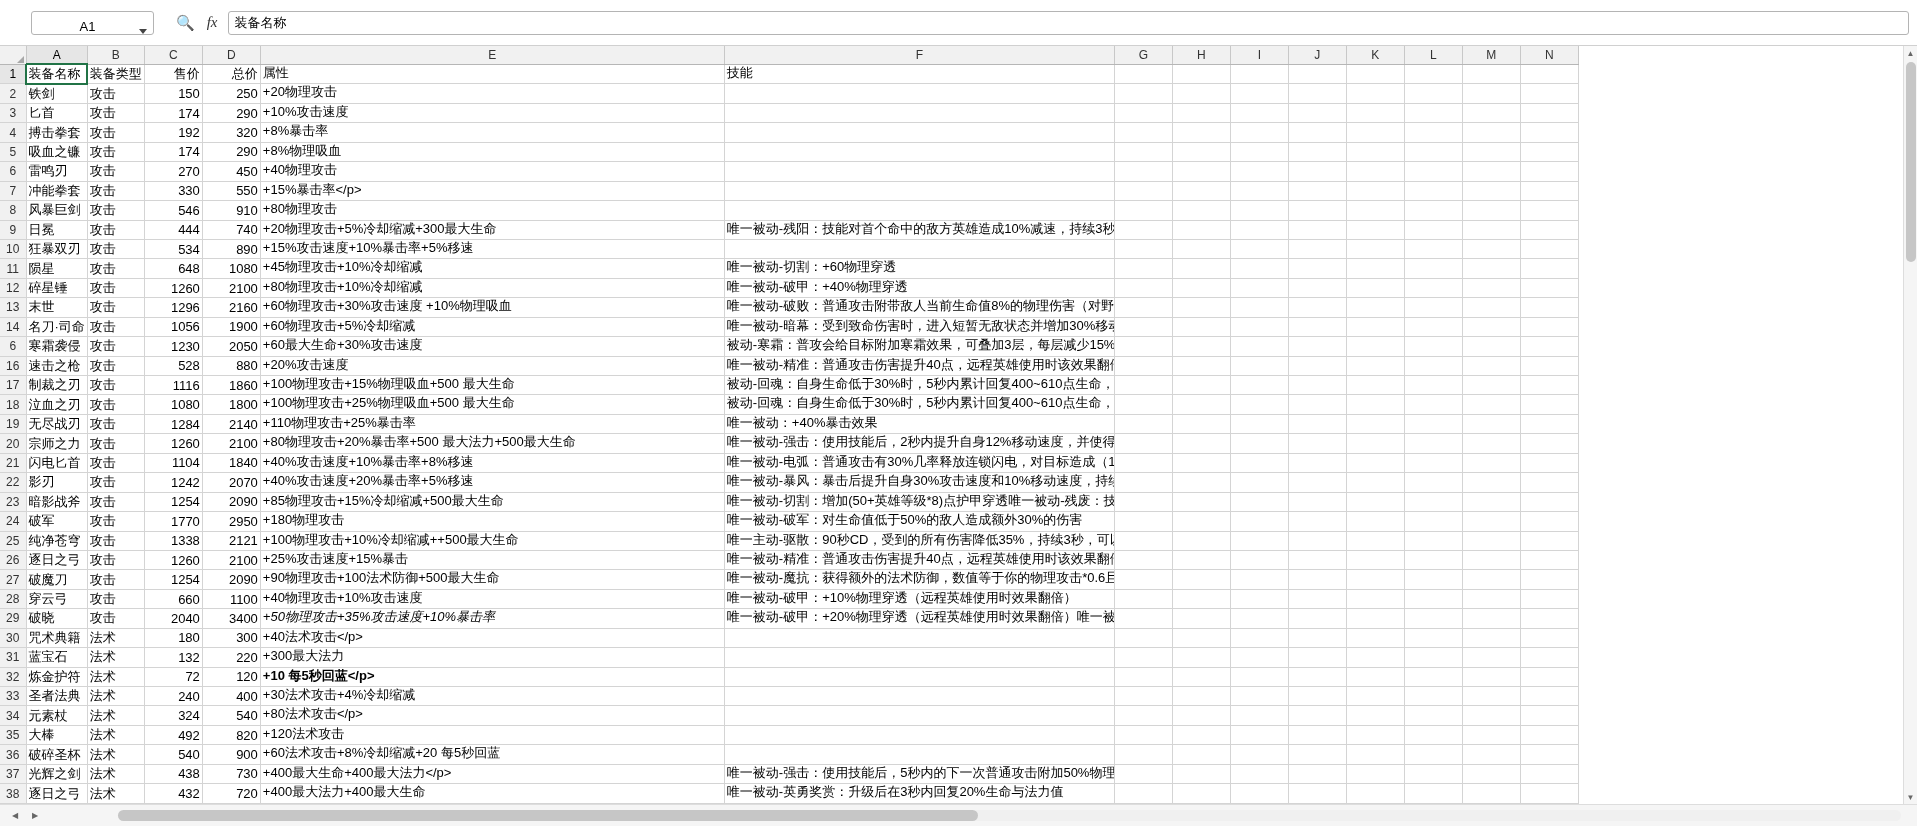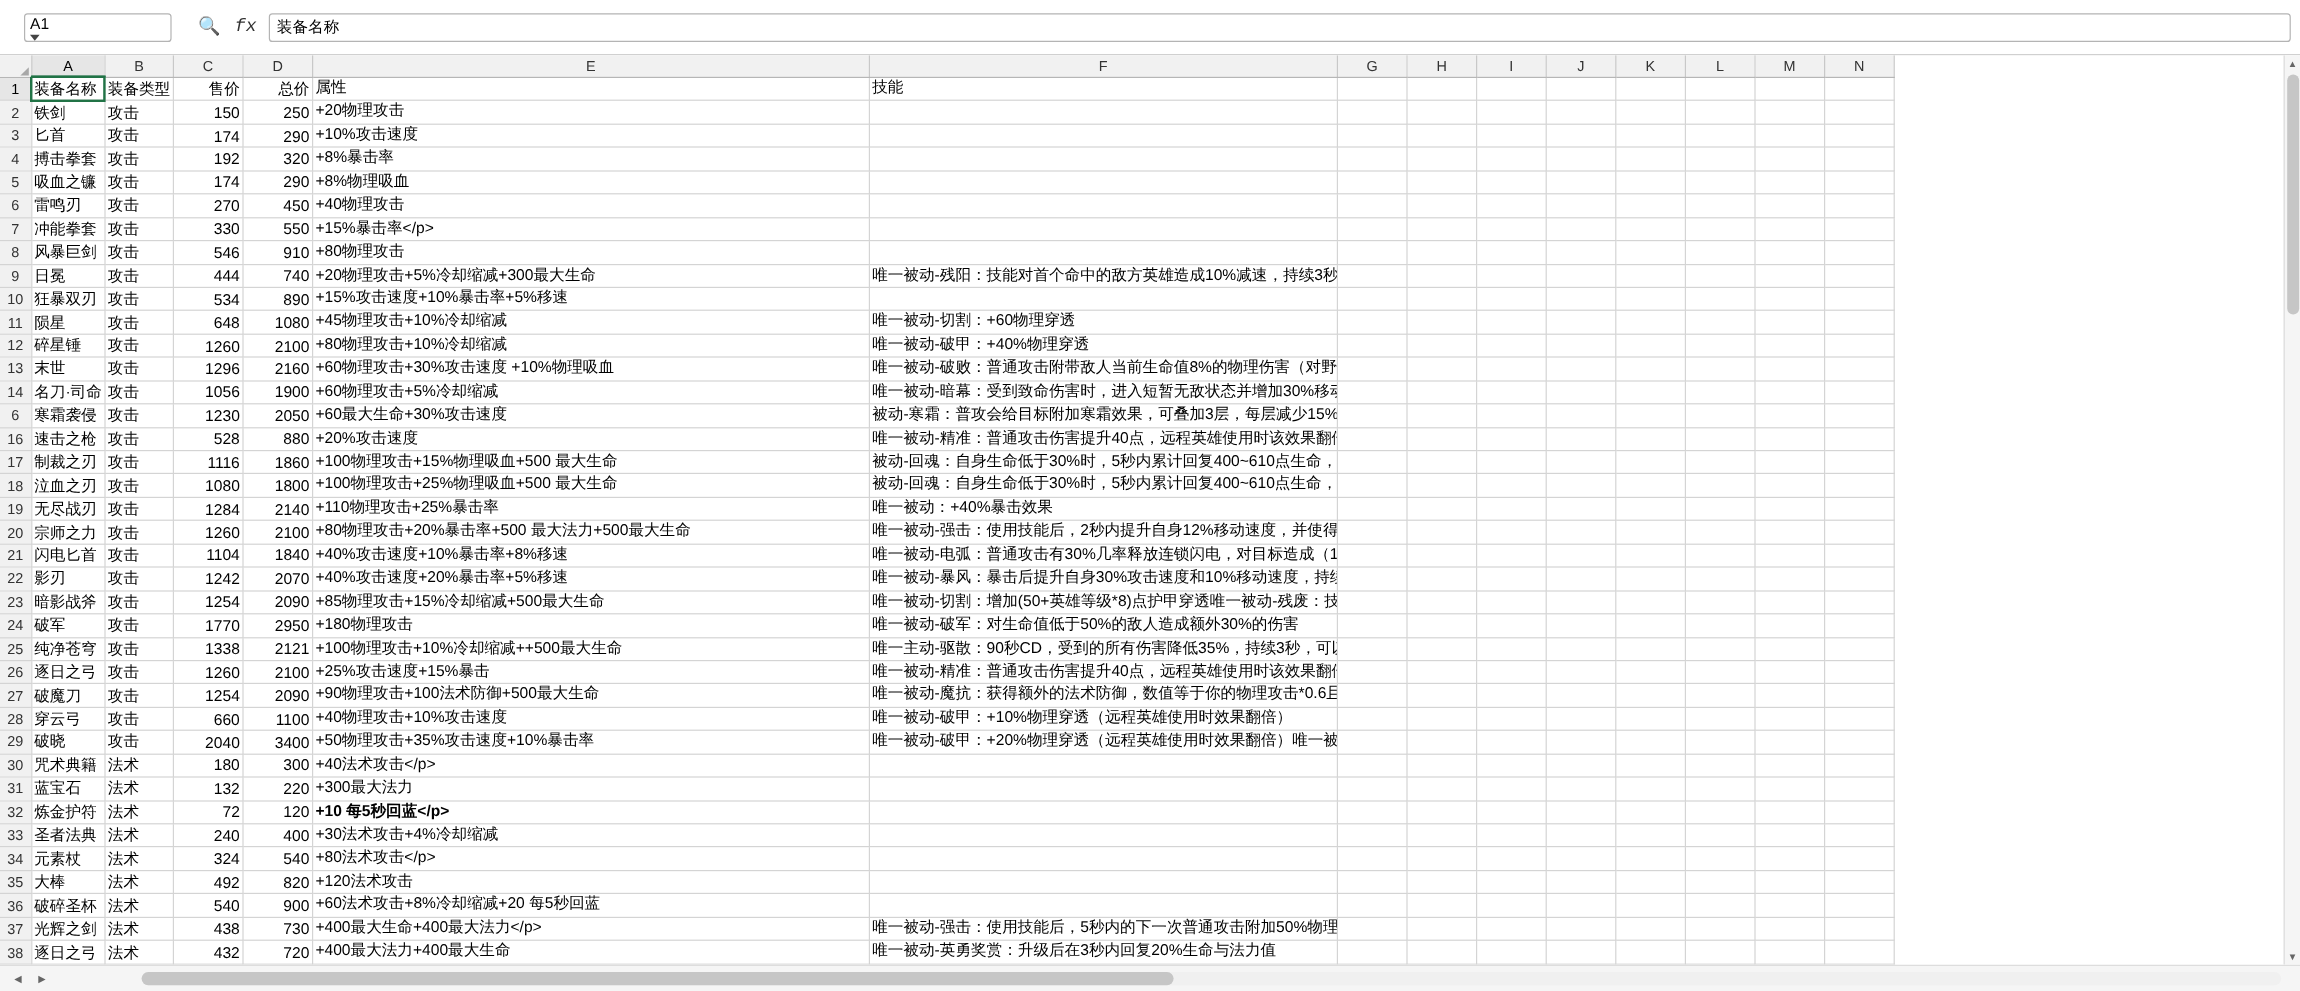--- a/index.html
+++ b/index.html
@@ -26,44 +26,43 @@
     padding: 0 6px;
     flex: 0 0 46px;
   }
   .name-box {
     width: 123px;
     height: 24px;
     border: 1px solid #b4b4b4;
     border-radius: 3px;
     background: #fff;
     display: flex;
-    align-items: flex-start;
+    align-items: flex-end;
     padding: 0 4px;
-    margin-left: 14px;
+    margin-left: 25px;
     font-size: 13px;
     color: #000;
-    flex-direction: column;
   }
   .name-box .nb-text { flex: 1; text-align: center; }
   .nb-caret {
     width: 0; height: 0;
     border-left: 4px solid transparent;
     border-right: 4px solid transparent;
     border-top: 5px solid #444;
     margin-right: 2px;
   }
   .fb-icons {
     display: flex;
     align-items: center;
     gap: 12px;
     margin-left: 22px;
     color: #333;
   }
   .fb-icons .ic { font-size: 15px; line-height: 1; }
-  .fx-icon { font-style: italic; font-family: Liberation Mono, monospace; font-size: 16px; }
+  .fx-icon { font-style: italic; font-family: Liberation Serif, serif; font-size: 16px; }
   .formula-input {
     flex: 1;
     height: 24px;
     border: 1px solid #b4b4b4;
     border-radius: 3px;
     background: #fff;
     margin-left: 10px;
     margin-right: 2px;
     padding: 0 6px;
     font-size: 13px;
@@ -877,21 +876,21 @@
               <td></td>
               <td></td>
               <td></td>
             </tr>
             <tr>
               <td class="rowhdr">29</td>
               <td class="txt">破晓</td>
               <td class="txt">攻击</td>
               <td class="num">2040</td>
               <td class="num">3400</td>
-              <td class="txt overflow-txt" style="position: relative;">
+              <td class="txt overflow-txt" style="position: relative; font-style: italic;">
                 <span class="ov">+50物理攻击+35%攻击速度+10%暴击率</span>
               </td>
               <td class="txt overflow-txt" style="position: relative;">
                 <span class="ov">唯一被动-破甲：+20%物理穿透（远程英雄使用时效果翻倍）唯一被动：普通攻击伤害提升50点（远程英雄使用时效果翻倍）</span>
               </td>
               <td></td>
               <td></td>
               <td></td>
               <td></td>
               <td></td>

